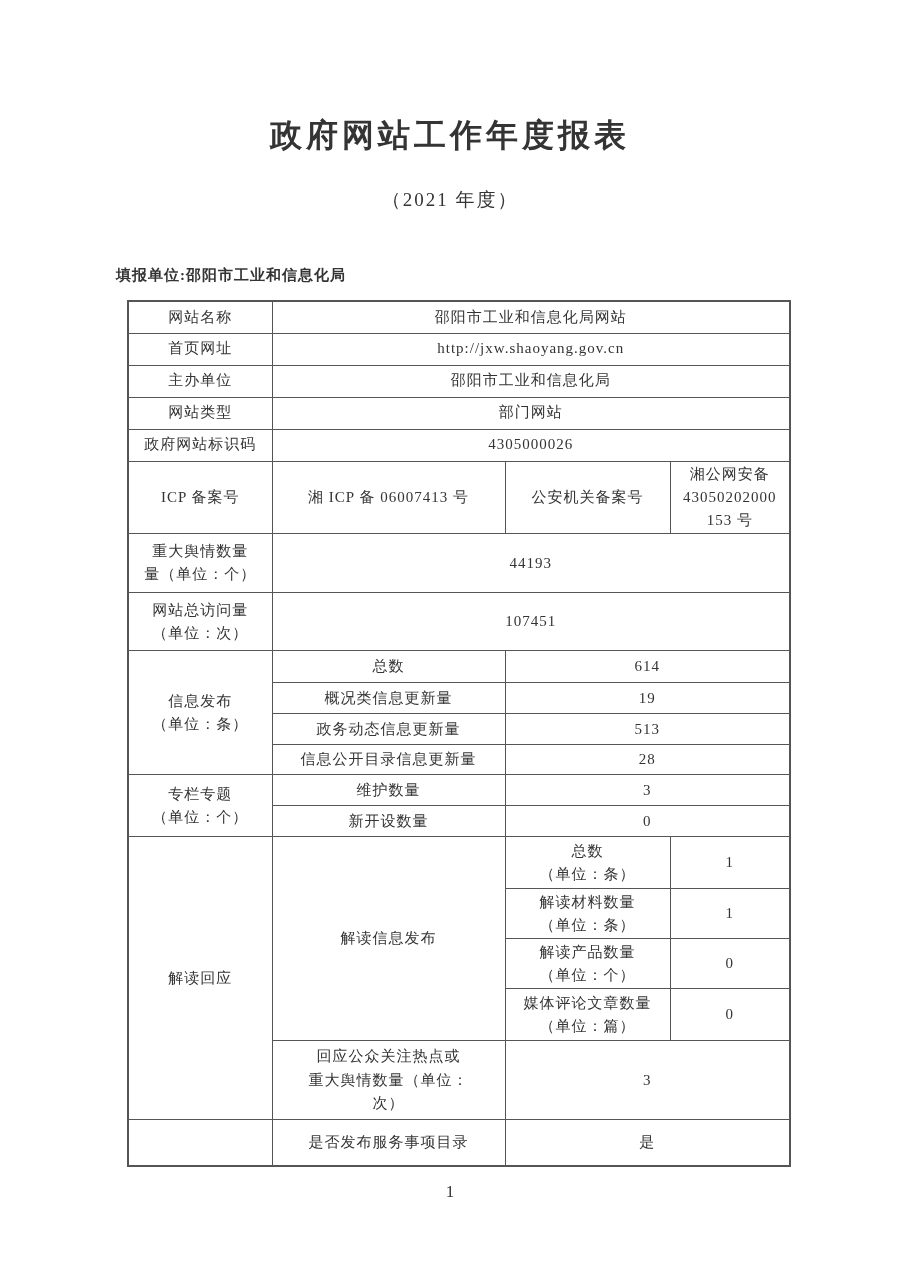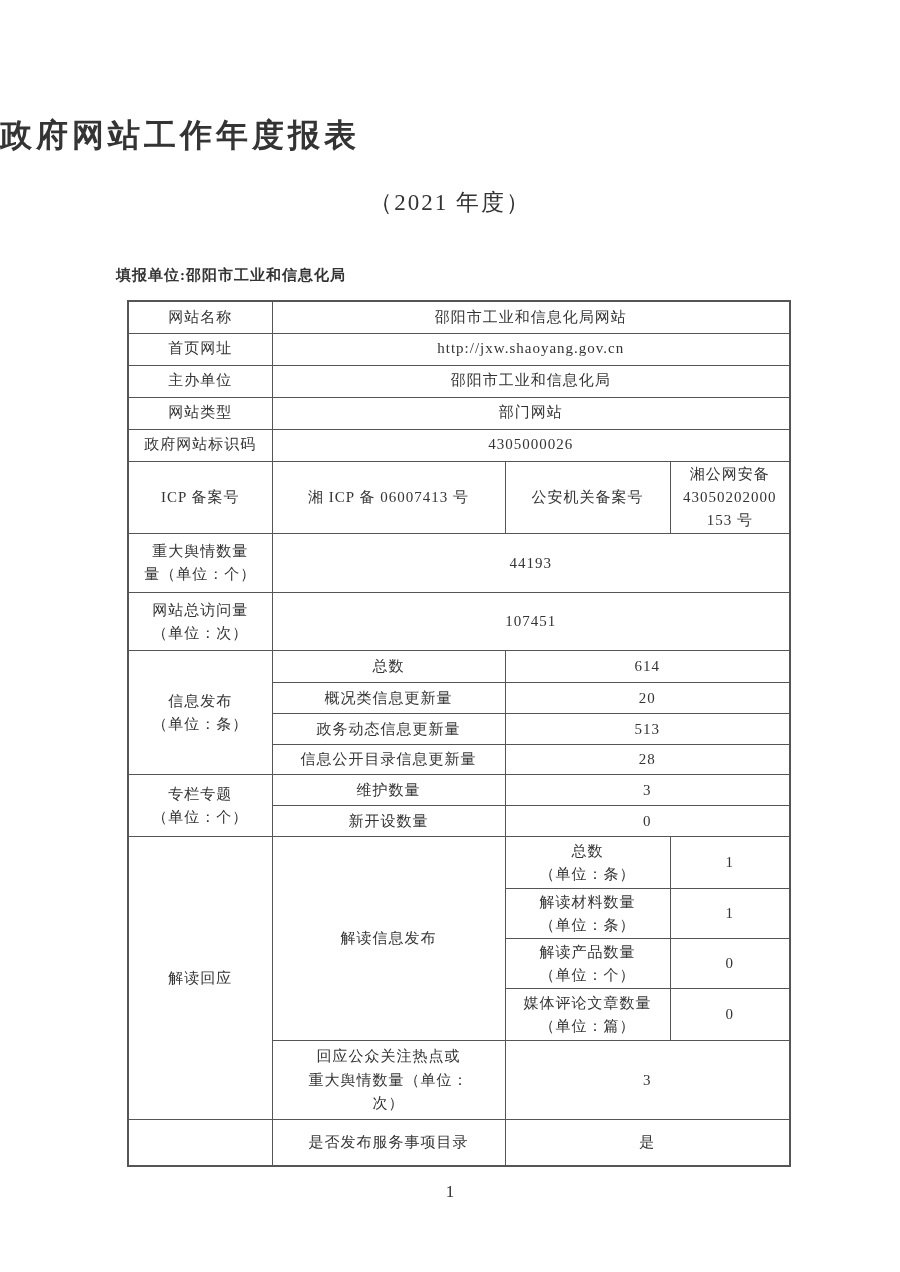--- a/index.html
+++ b/index.html
@@ -9,31 +9,32 @@
     height: 1272px;
     position: relative;
     font-family: "Liberation Serif", "DejaVu Serif", serif;
     color: #343434;
   }
   .doc-title {
     position: absolute;
     top: 114px;
     left: 0;
     width: 900px;
+    text-align: center;
     font-size: 32px;
     font-weight: bold;
     letter-spacing: 4px;
   }
   .doc-subtitle {
     position: absolute;
     top: 187px;
     left: 0;
     width: 900px;
     text-align: center;
-    font-size: 23px;
+    font-size: 19px;
     letter-spacing: 2px;
   }
   .filing-unit {
     position: absolute;
     top: 266px;
     left: 116px;
     font-size: 15px;
     font-weight: bold;
     letter-spacing: 1px;
   }
@@ -121,21 +122,21 @@
       <td colspan="3">107451</td>
     </tr>
     <tr style="height:32px">
       <td rowspan="4">信息发布
 （单位：条）</td>
       <td>总数</td>
       <td colspan="2">614</td>
     </tr>
     <tr style="height:31px">
       <td>概况类信息更新量</td>
-      <td colspan="2">20</td>
+      <td colspan="2">19</td>
     </tr>
     <tr style="height:31px">
       <td>政务动态信息更新量</td>
       <td colspan="2">513</td>
     </tr>
     <tr style="height:30px">
       <td>信息公开目录信息更新量</td>
       <td colspan="2">28</td>
     </tr>
     <tr style="height:31px">

